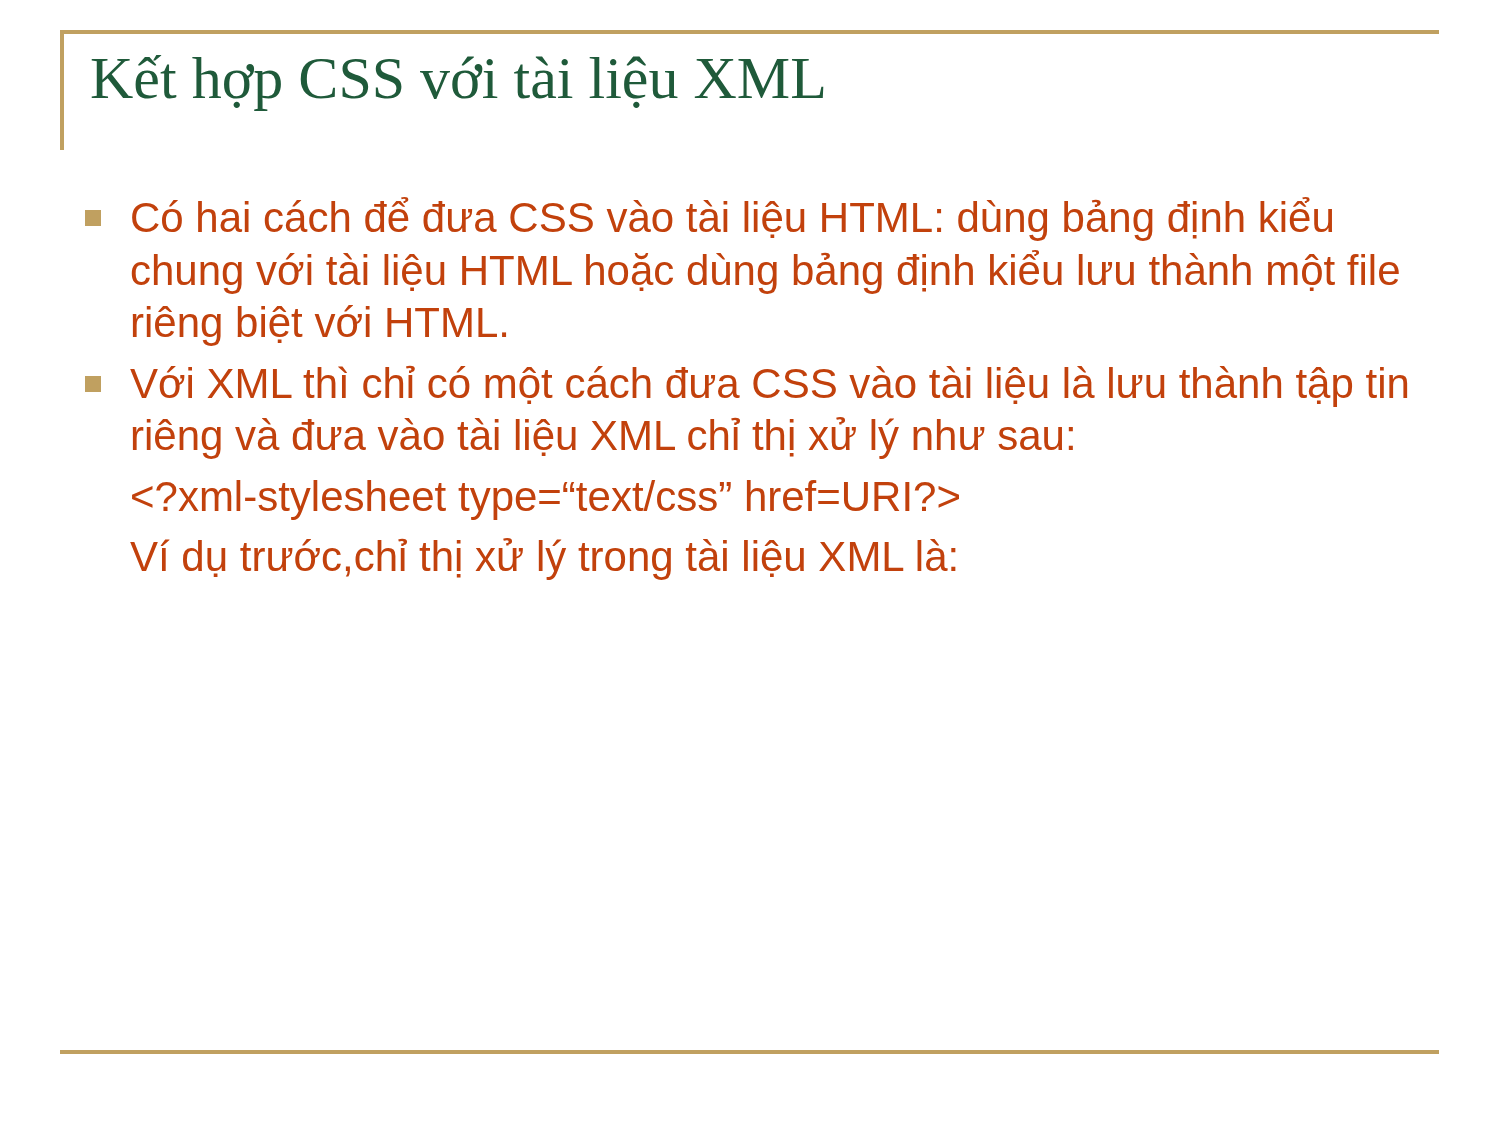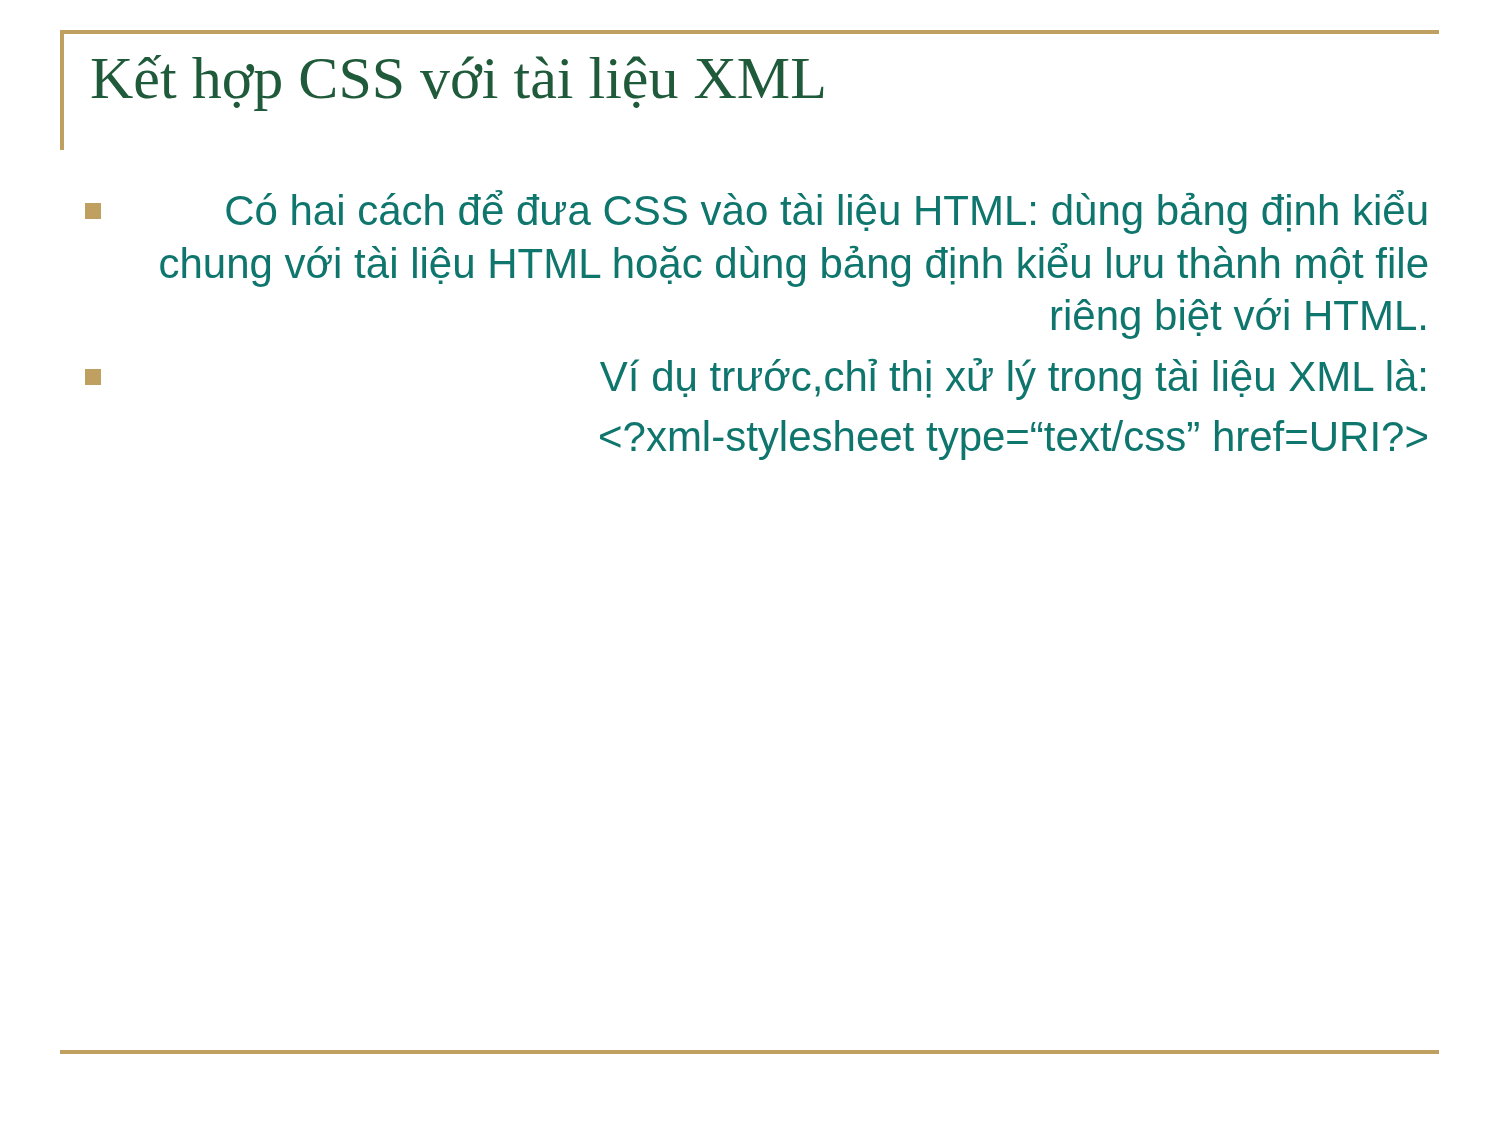--- a/index.html
+++ b/index.html
@@ -10,21 +10,20 @@
     background: #ffffff;
     font-family: Arial, "Helvetica Neue", Helvetica, sans-serif;
     overflow: hidden;
   }
   .slide {
     position: relative;
     width: 1499px;
     height: 1124px;
     box-sizing: border-box;
     padding: 30px 60px 0 60px;
-    text-align: right;
   }
   .title-rule-top {
     position: absolute;
     top: 30px;
     left: 60px;
     right: 60px;
     height: 4px;
     background: #c0a060;
   }
   .title-rule-left {
@@ -40,26 +39,26 @@
     top: 44px;
     left: 90px;
     margin: 0;
     font-family: "Times New Roman", Times, serif;
     font-weight: 400;
     font-size: 60px;
     color: #1f5a3a;
   }
   .body {
     position: absolute;
-    top: 185px;
+    top: 192px;
     left: 75px;
     right: 70px;
     font-size: 42px;
     line-height: 1.25;
-    color: #0f766e;
+    color: #c2410c;
   }
   .item {
     position: relative;
     padding-left: 55px;
     margin-bottom: 8px;
   }
   .bullet {
     position: absolute;
     left: 10px;
     top: 18px;
@@ -91,21 +90,22 @@
 
   <div class="body">
 
     <div class="item">
       <span class="bullet"></span>
       <span>Có hai cách để đưa CSS vào tài liệu HTML: dùng bảng định kiểu chung với tài liệu HTML hoặc dùng bảng định kiểu lưu thành một file riêng biệt với HTML.</span>
     </div>
 
     <div class="item">
       <span class="bullet"></span>
+      <span>Với XML thì chỉ có một cách đưa CSS vào tài liệu là lưu thành tập tin riêng và đưa vào tài liệu XML chỉ thị xử lý như sau:</span>
     </div>
 
+    <div class="sub">&lt;?xml-stylesheet type=“text/css” href=URI?&gt;</div>
     <div class="sub">Ví dụ trước,chỉ thị xử lý trong tài liệu XML là:</div>
-    <div class="sub">&lt;?xml-stylesheet type=“text/css” href=URI?&gt;</div>
 
   </div>
 
   <div class="footer-rule"></div>
 </div>
 
 </body></html>

